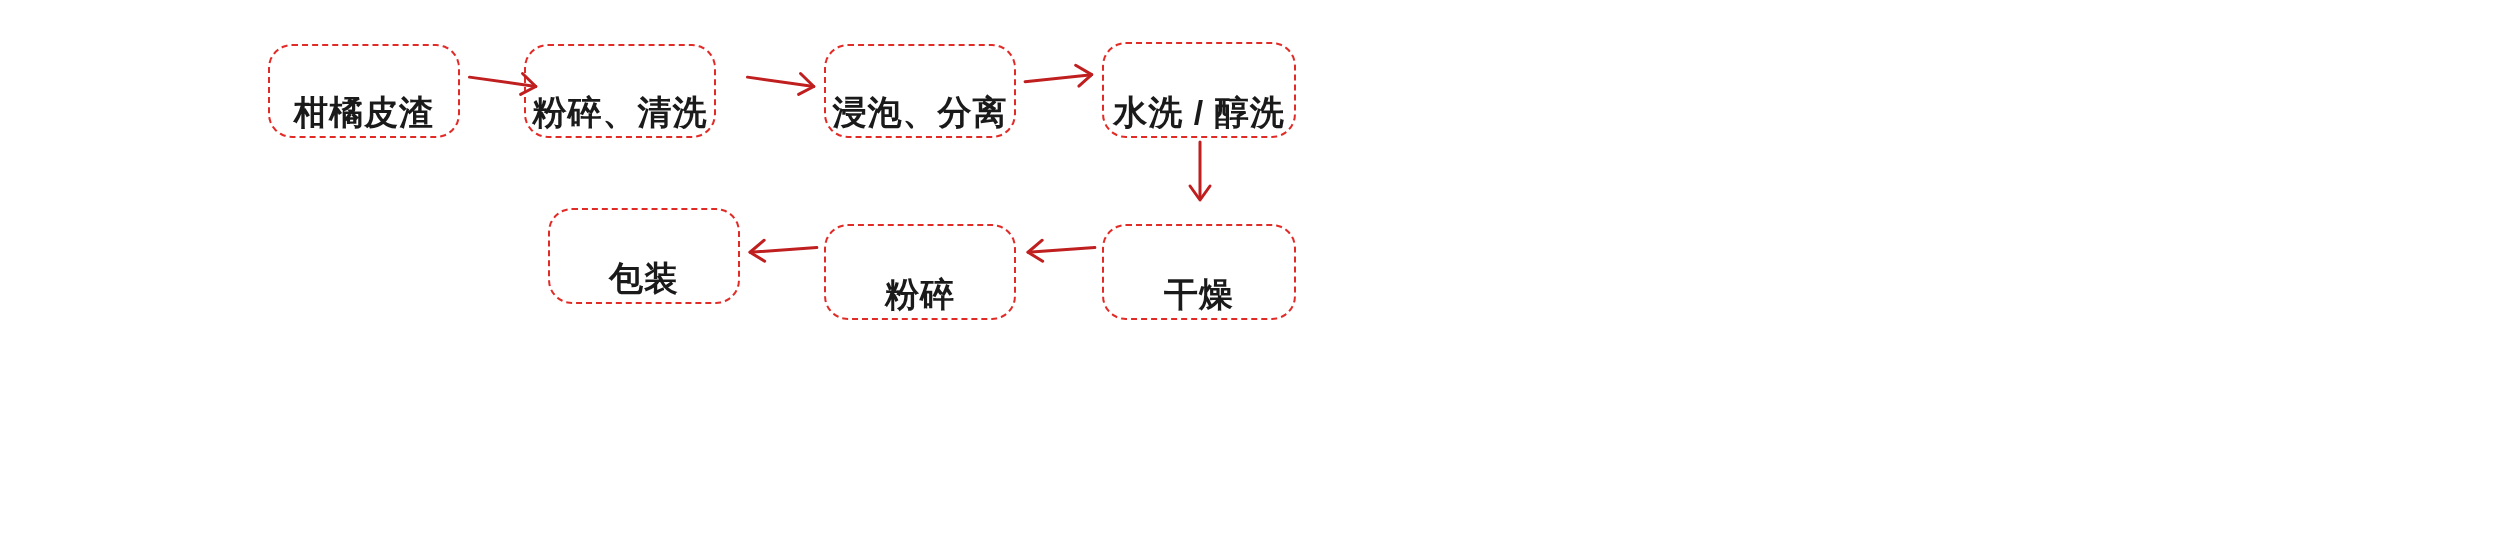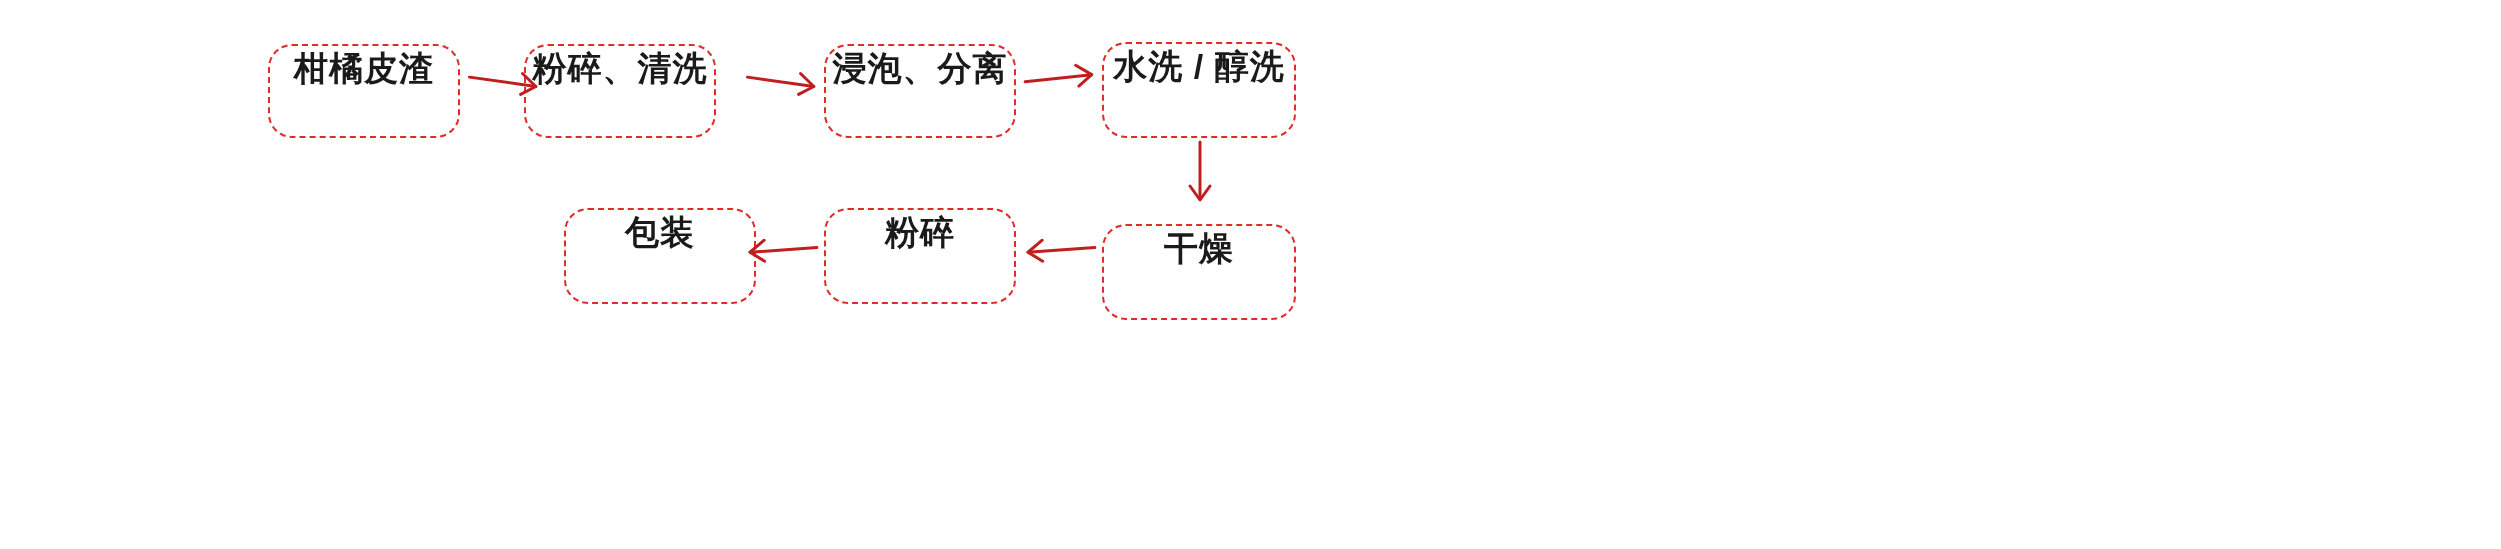--- a/index.html
+++ b/index.html
@@ -16,34 +16,34 @@
     overflow:hidden;
   }
   .canvas{
     position:relative;
     width:2501px;height:549px;
   }
   .node{
     position:absolute;
     border:2.5px dashed var(--box-border);
     border-radius:24px;
-    display:flex;align-items:flex-start;justify-content:center;
+    display:flex;align-items:flex-end;justify-content:center;
     font-size:34px;font-weight:700;color:var(--text);
     letter-spacing:1px;
     background:transparent;
   }
   
   .n1{left:268px;top:44px;width:192px;height:94px;}
   .n2{left:524px;top:44px;width:192px;height:94px;}
   .n3{left:824px;top:44px;width:192px;height:94px;}
   .n4{left:1102px;top:42px;width:194px;height:96px;}
   
   .n5{left:1102px;top:224px;width:194px;height:96px;}
-  .n6{left:824px;top:208px;width:192px;height:96px;}
-  .n7{left:564px;top:208px;width:192px;height:96px;}
+  .n6{left:824px;top:224px;width:192px;height:96px;}
+  .n7{left:548px;top:208px;width:192px;height:96px;}
 
   .arrow{
     position:absolute;
     color:var(--arrow);
   }
   .arrow svg{display:block;width:100%;height:100%;}
   .a1{left:466px;top:66px;width:76px;height:34px;transform:rotate(8deg);}
   .a2{left:744px;top:66px;width:76px;height:34px;transform:rotate(8deg);}
   .a3{left:1022px;top:62px;width:76px;height:34px;transform:rotate(-6deg);}
   .a4{left:1184px;top:140px;width:32px;height:66px;}

